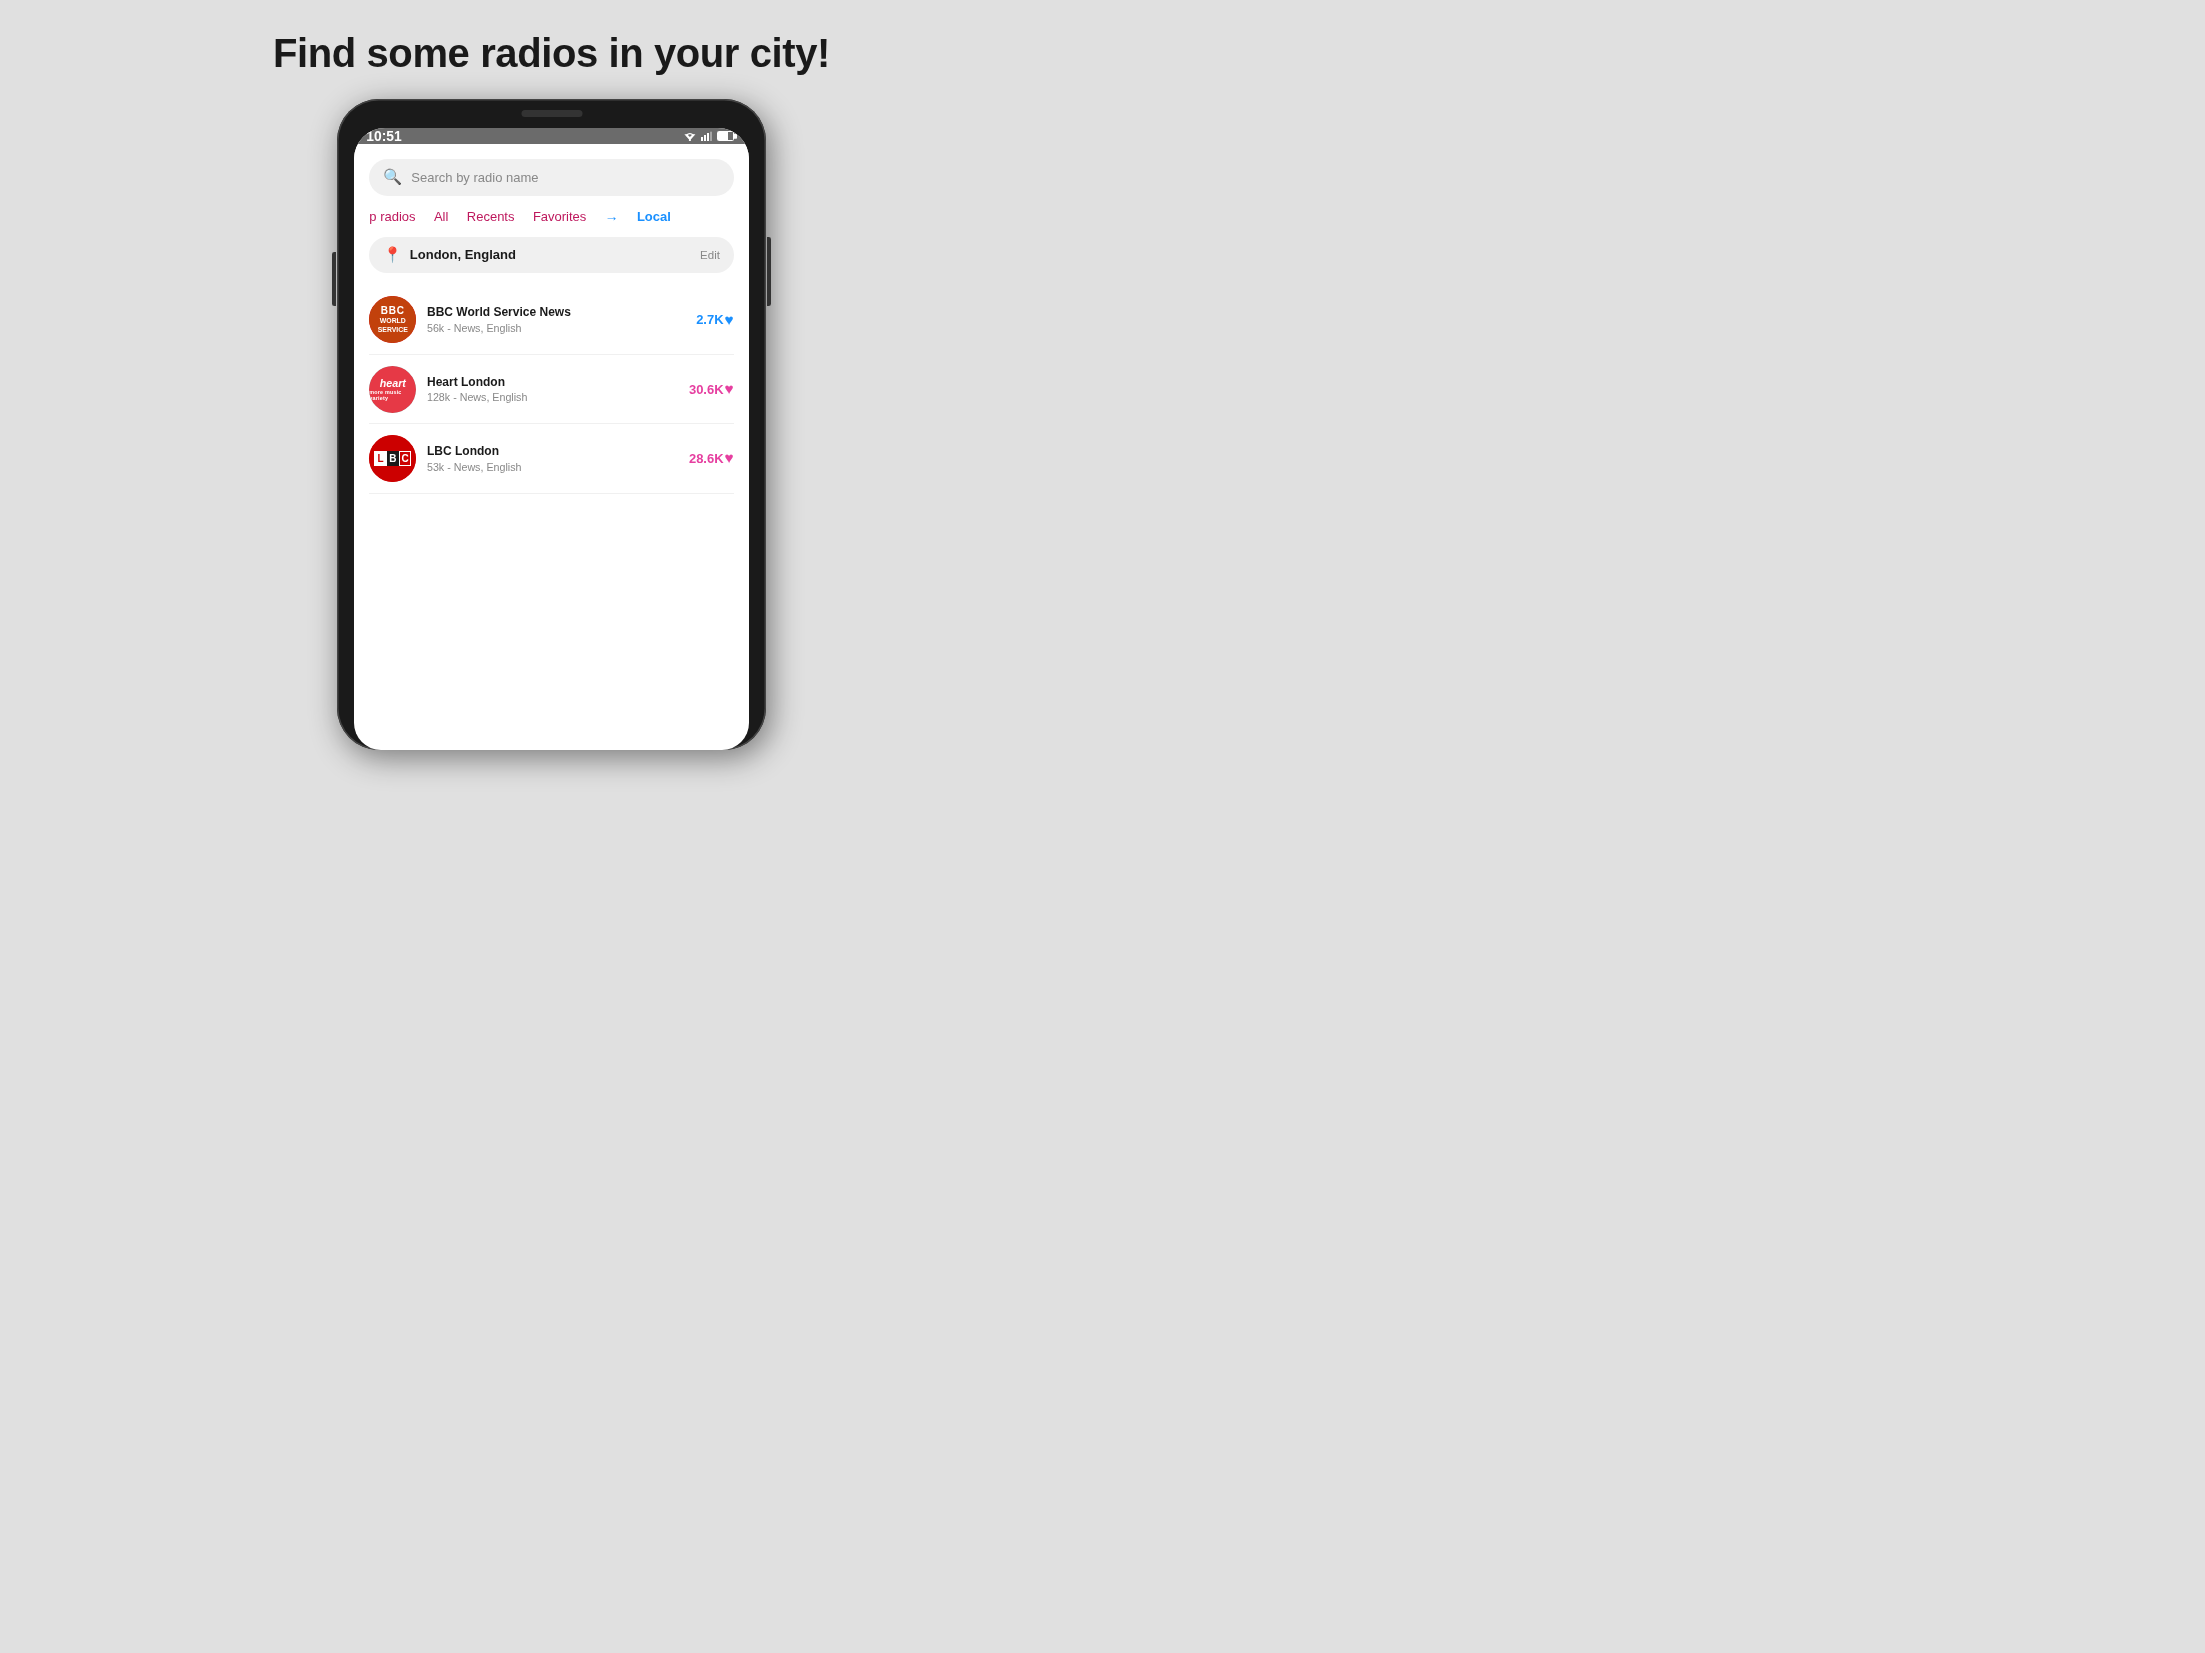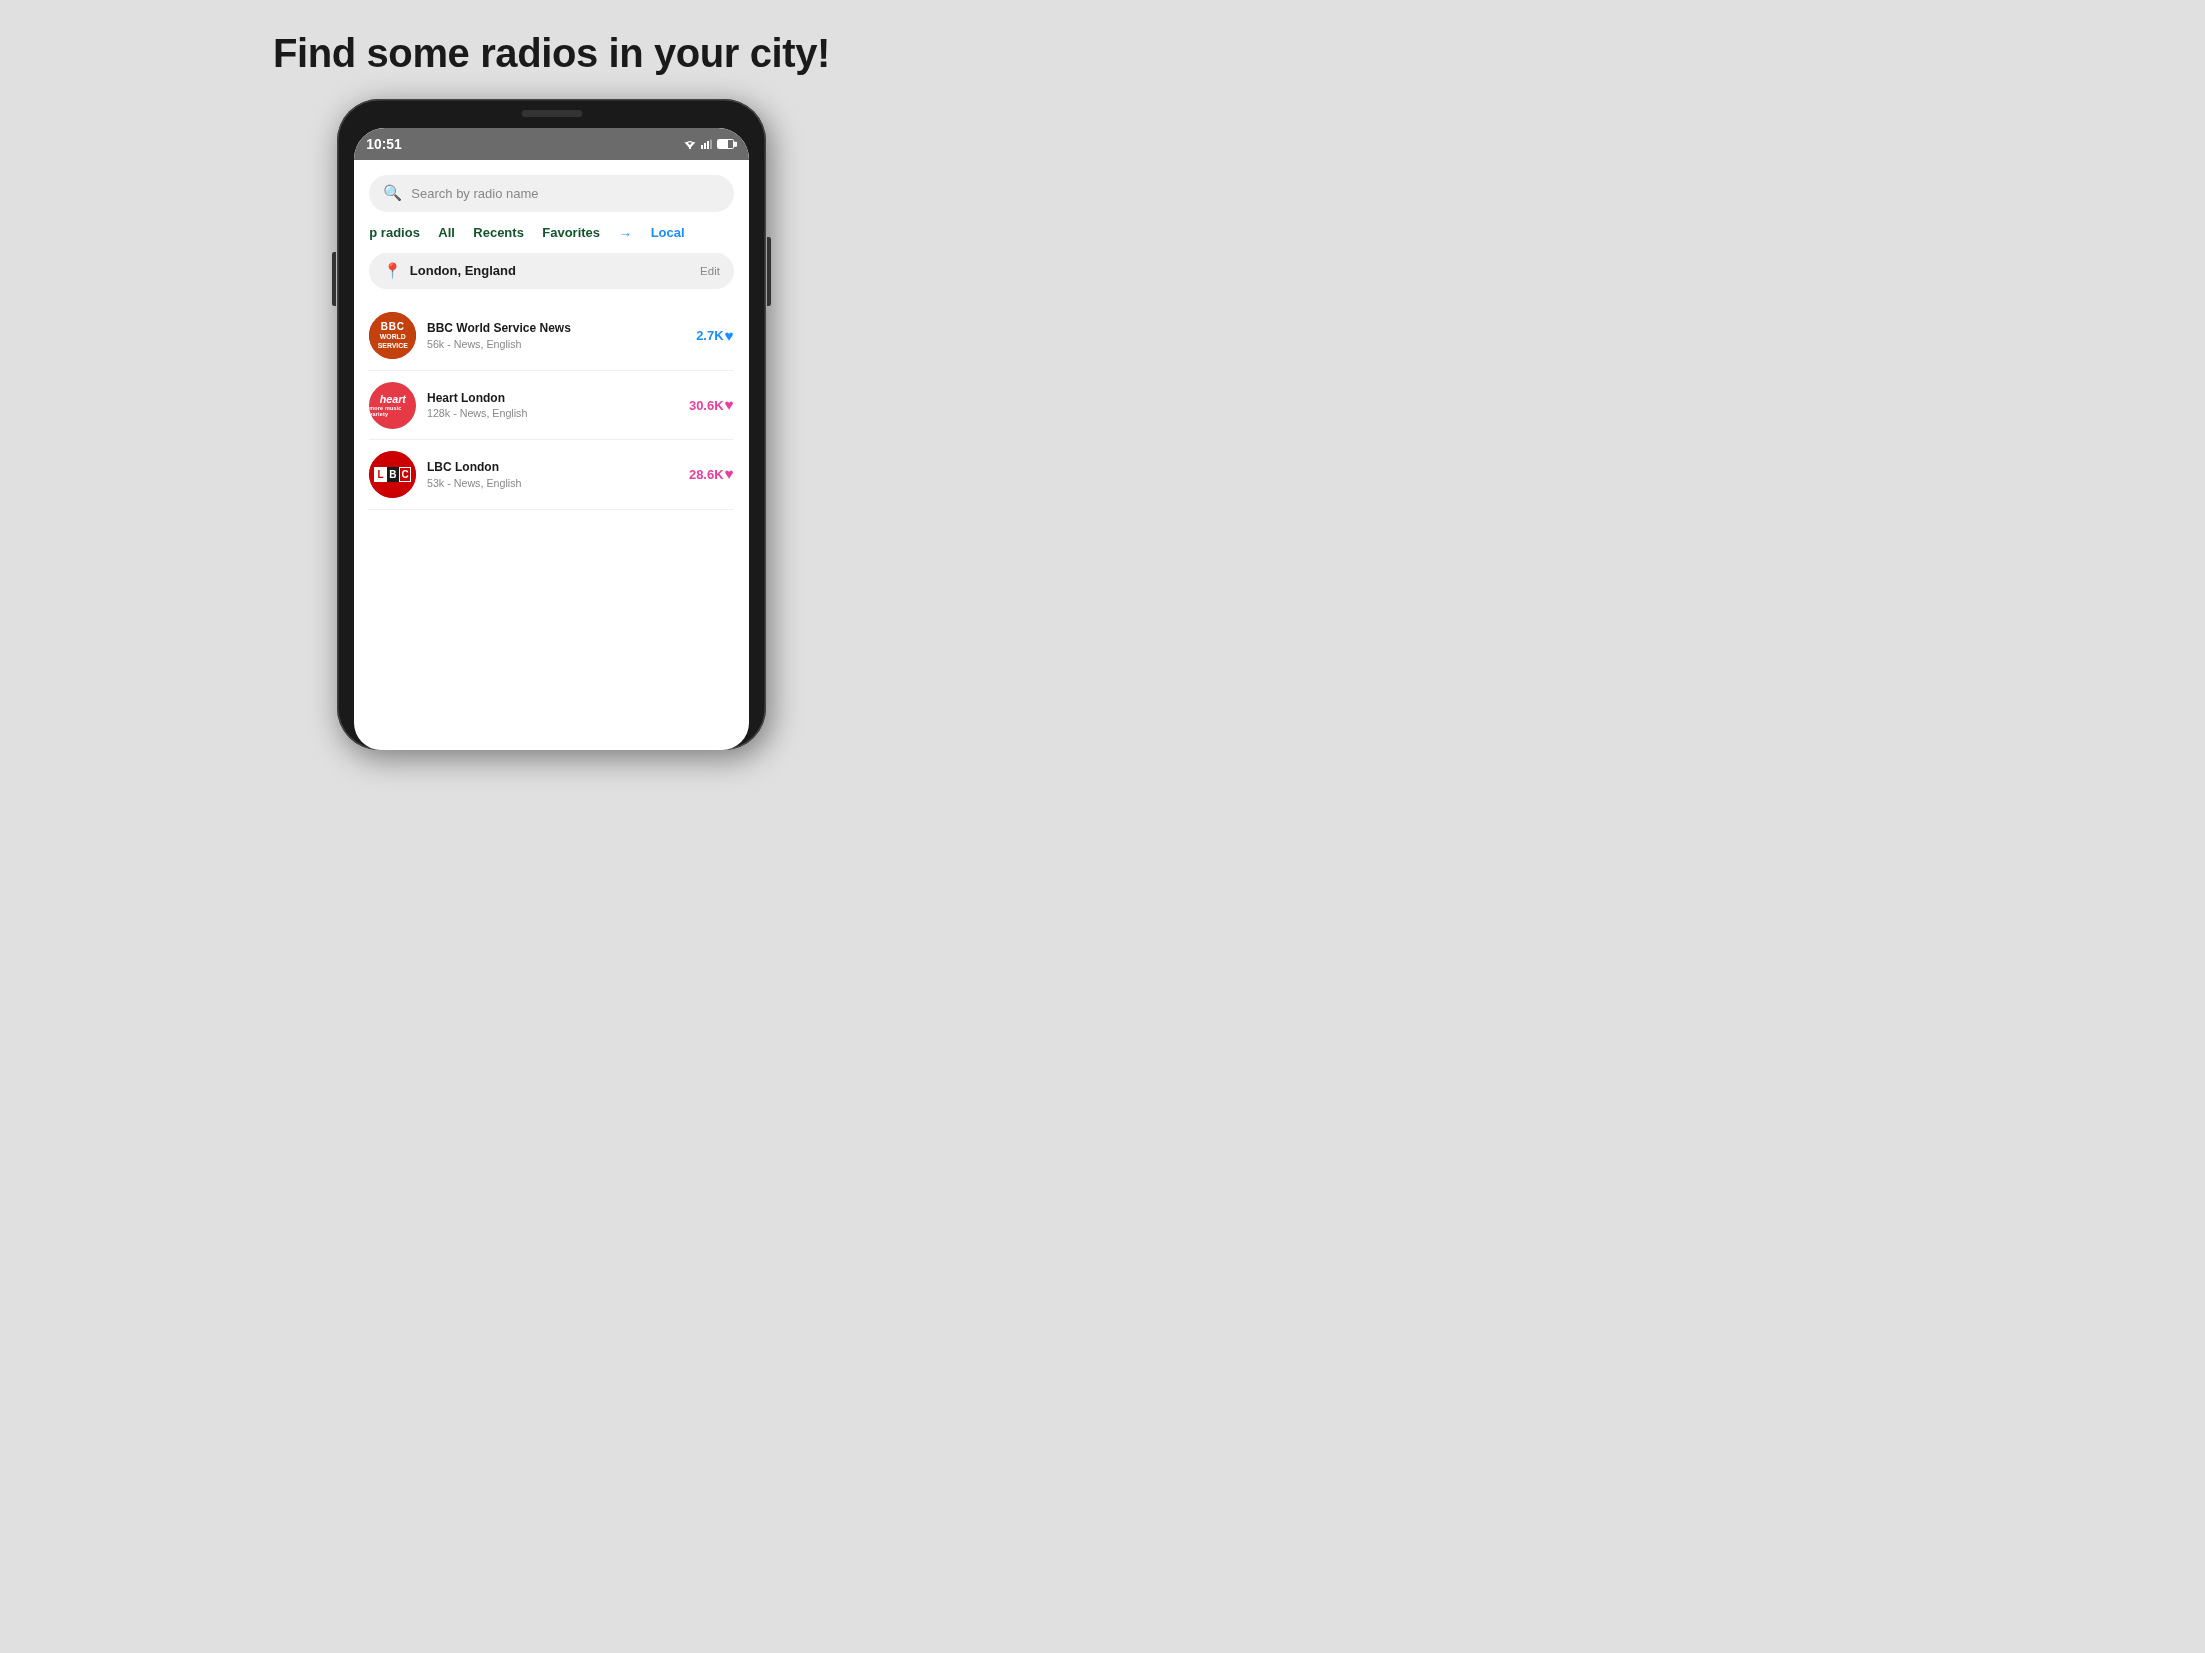--- a/index.html
+++ b/index.html
@@ -81,21 +81,21 @@
       right: 17px;
       bottom: 0;
       background: #ffffff;
       border-radius: 31px 31px 27px 27px;
       overflow: hidden;
     }
 
     
     .status-bar {
       background: #6b6b6b;
-      height: 32px;
+      height: 16px;
       display: flex;
       align-items: center;
       justify-content: space-between;
       padding: 0 15.3px 0 12.3px;
       border-radius: 31px 31px 0 0;
     }
 
     .status-time {
       color: white;
       font-size: 13.8px;
@@ -173,24 +173,24 @@
     .tabs-row {
       display: flex;
       align-items: center;
       gap: 18.4px;
       margin-bottom: 12.3px;
       overflow: hidden;
     }
 
     .tab-item {
       font-size: 13px;
-      color: #14532d;
+      color: #be185d;
       white-space: nowrap;
       cursor: pointer;
-      font-weight: 700;
+      font-weight: 400;
     }
 
     .tab-item.active {
       color: #1a90ff;
       font-weight: 700;
     }
 
     .tab-arrow {
       color: #1a90ff;
       font-size: 13.8px;

